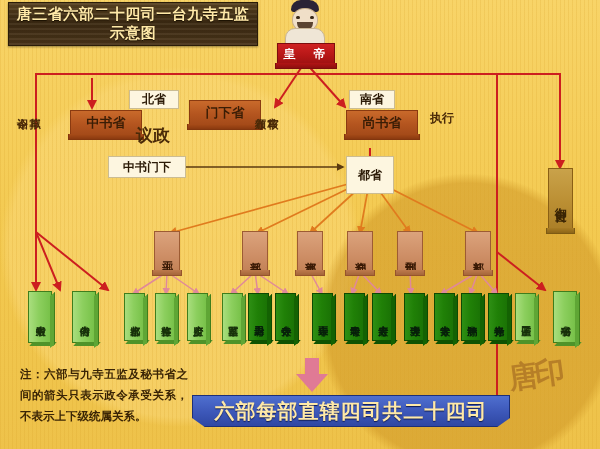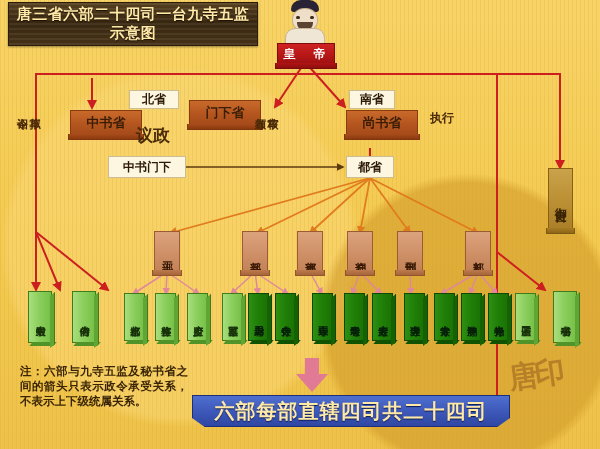--- a/index.html
+++ b/index.html
@@ -167,21 +167,21 @@
     background:linear-gradient(180deg,#2a2414 0%,#17140a 60%,#221d10 100%);
     border:1px solid #0d0a04;
     display:flex; align-items:center; justify-content:center;
     color:#2b36c9; font-size:10px; font-weight:bold;
     filter:blur(.6px); opacity:.95; letter-spacing:1px;
   }
 
   
   #note-block{
     position:absolute; left:20px; top:364px; width:168px;
-    font-size:11.5px; font-weight:bold; color:#3a2405; line-height:15px;
+    font-size:11.5px; font-weight:bold; color:#3a2405; line-height:21px;
     text-align:justify;
   }
 
   
   #blue-banner{
     position:absolute; left:192px; top:395px; width:318px; height:32px;
     background:linear-gradient(180deg,#4f6fcf 0%,#3c57b8 55%,#2f47a3 100%);
     border:1px solid #1c2f78;
     color:#ffe9a8; font-size:20px; font-weight:bold; letter-spacing:1px;
     display:flex; align-items:center; justify-content:center;
@@ -311,21 +311,21 @@
   <div class="plain-label" style="left:136px; top:124px;">议政</div>
   <div class="annot" style="left:254px; top:109px;">
     <span>颁布</span>
     <span>审核</span>
   </div>
   <div class="plain-label" style="left:430px; top:110px; font-size:12px;">执行</div>
 
   <div class="node box-cream" style="left:108px; top:156px; width:78px; height:22px; font-size:12px;">
     <span>中书门下</span>
   </div>
-  <div class="node box-cream" style="left:346px; top:156px; width:48px; height:22px; font-size:12px;">
+  <div class="node box-cream" style="left:346px; top:156px; width:48px; height:38px; font-size:12px;">
     <span>都省</span>
   </div>
 
   <div class="node box-brown-v" style="left:548px; top:168px; width:25px; height:62px;">
     <span>御史台</span>
   </div>
 
   <div class="node box-rose" style="left:154px; top:231px; width:26px; height:41px;">
     <span>工部</span>
   </div>

